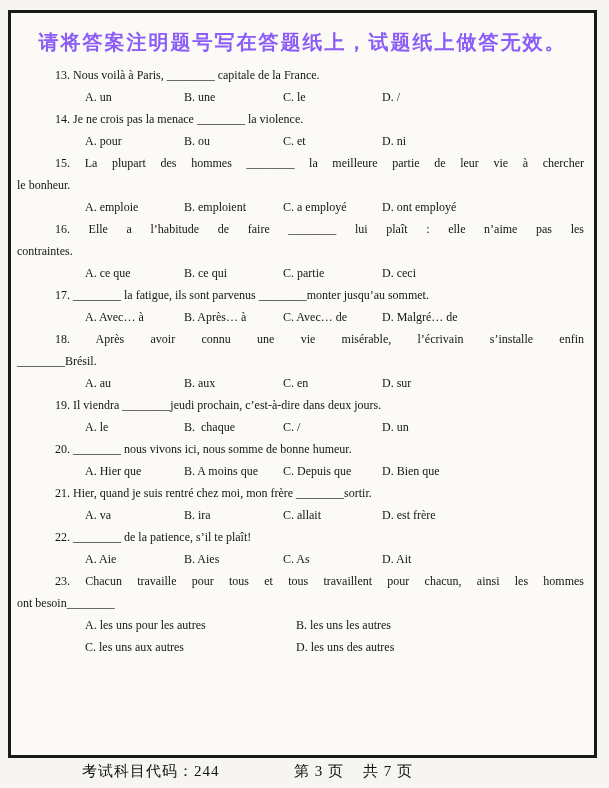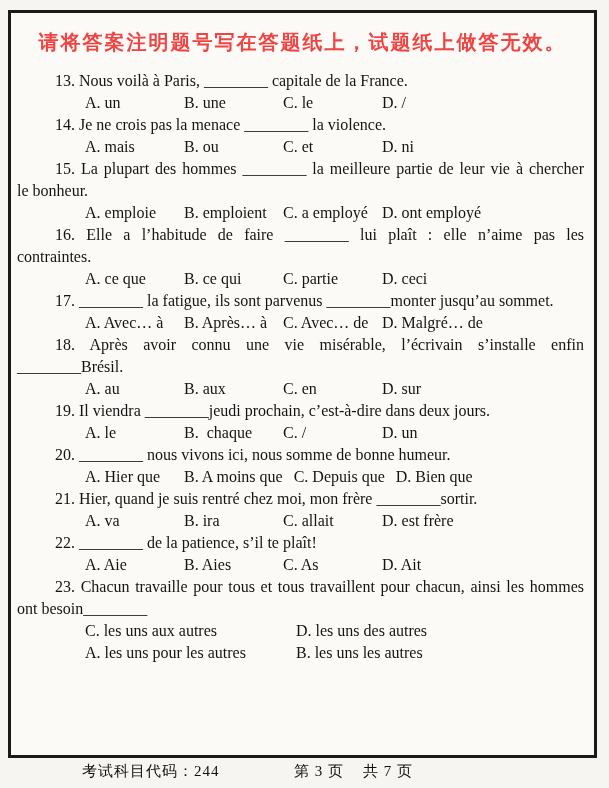--- a/index.html
+++ b/index.html
@@ -26,26 +26,26 @@
     background: #fbfaf7;
   }
   .notice {
     margin-top: 15px;
     text-align: center;
     font-weight: bold;
     font-size: 20px;
     letter-spacing: 2px;
     line-height: 28px;
     font-family: "Liberation Sans", "DejaVu Sans", sans-serif;
-    color: #ef4444;
+    color: #8b5cf6;
   }
   .questions {
-    margin-top: 14px;
+    margin-top: 8px;
     padding: 0 10px 0 6px;
-    font-size: 16px;
+    font-size: 12px;
     line-height: 22px;
   }
   .q-line { white-space: normal; }
   .q-line.indent { padding-left: 38px; }
   .q-line.justify {
     text-align: justify;
     text-align-last: justify;
   }
   .opt-line { padding-left: 68px; }
   .opt {
@@ -85,21 +85,21 @@
 
 <div class="frame">
   <div class="notice">请将答案注明题号写在答题纸上，试题纸上做答无效。</div>
   <div class="questions">
       <div class="question">
         <div class="q-line indent">13. Nous voilà à Paris, ________ capitale de la France.</div>
         <div class="opt-line"><span class="opt">A. un</span><span class="opt">B. une</span><span class="opt">C. le</span><span class="opt">D. /</span></div>
       </div>
       <div class="question">
         <div class="q-line indent">14. Je ne crois pas la menace ________ la violence.</div>
-        <div class="opt-line"><span class="opt">A. mais</span><span class="opt">B. ou</span><span class="opt">C. et</span><span class="opt">D. ni</span></div>
+        <div class="opt-line"><span class="opt">A. pour</span><span class="opt">B. ou</span><span class="opt">C. et</span><span class="opt">D. ni</span></div>
       </div>
       <div class="question">
         <div class="q-line indent justify">15. La plupart des hommes ________ la meilleure partie de leur vie à chercher</div>
         <div class="q-line">le bonheur.</div>
         <div class="opt-line"><span class="opt">A. emploie</span><span class="opt">B. emploient</span><span class="opt">C. a employé</span><span class="opt">D. ont employé</span></div>
       </div>
       <div class="question">
         <div class="q-line indent justify">16. Elle a l’habitude de faire ________ lui plaît : elle n’aime pas les</div>
         <div class="q-line">contraintes.</div>
         <div class="opt-line"><span class="opt">A. ce que</span><span class="opt">B. ce qui</span><span class="opt">C. partie</span><span class="opt">D. ceci</span></div>
@@ -125,22 +125,22 @@
         <div class="q-line indent">21. Hier, quand je suis rentré chez moi, mon frère ________sortir.</div>
         <div class="opt-line"><span class="opt">A. va</span><span class="opt">B. ira</span><span class="opt">C. allait</span><span class="opt">D. est frère</span></div>
       </div>
       <div class="question">
         <div class="q-line indent">22. ________ de la patience, s’il te plaît!</div>
         <div class="opt-line"><span class="opt">A. Aie</span><span class="opt">B. Aies</span><span class="opt">C. As</span><span class="opt">D. Ait</span></div>
       </div>
       <div class="question">
         <div class="q-line indent justify">23. Chacun travaille pour tous et tous travaillent pour chacun, ainsi les hommes</div>
         <div class="q-line">ont besoin________</div>
+        <div class="opt-line two-col"><span class="opt">A. les uns pour les autres</span><span class="opt">B. les uns les autres</span></div>
         <div class="opt-line two-col"><span class="opt">C. les uns aux autres</span><span class="opt">D. les uns des autres</span></div>
-        <div class="opt-line two-col"><span class="opt">A. les uns pour les autres</span><span class="opt">B. les uns les autres</span></div>
       </div>
     </div>
 </div>
 
 <div class="footer">
   <span class="subject-code">考试科目代码：244</span>
   <span class="page-num">第 3 页    共 7 页</span>
 </div>
 
 </body></html>

